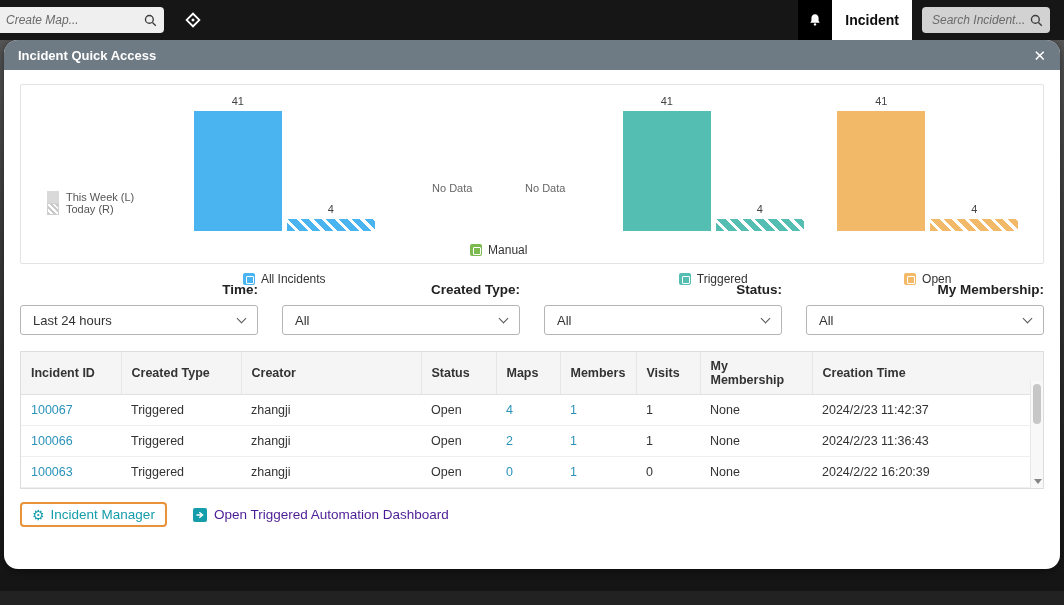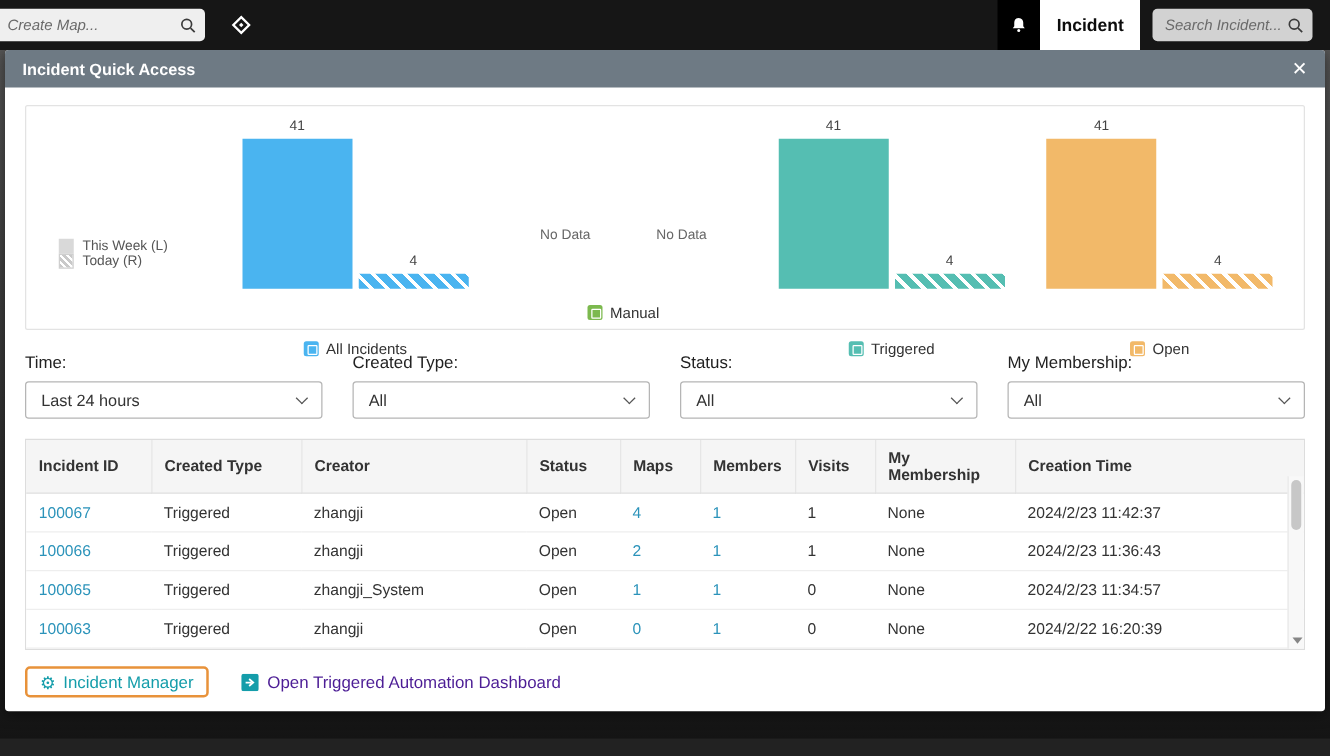--- a/index.html
+++ b/index.html
@@ -16,21 +16,21 @@
   .logo-wrap { margin-left:20px; display:flex; align-items:center; }
   .spacer { flex:1; }
   .incident-btn { display:flex; align-items:stretch; height:40px; cursor:pointer; }
   .bell-wrap { width:34px; background:#000; display:flex; align-items:center; justify-content:center; }
   .incident-label { background:#ffffff; color:#0d0d0d; font-size:14px; font-weight:700; display:flex; align-items:center; padding:0 13px; }
   .incident-search { background:#d2d2d2; width:128px; margin:0 14px 0 10px; }
   .mag-icon { width:15px; height:15px; flex:none; }
 
   
   .modal { position:absolute; left:4px; right:4px; top:40px; bottom:22px; background:#fff;
-           border-radius:3px; overflow:hidden; z-index:2; box-shadow:0 2px 10px rgba(0,0,0,.5); }
+           border-radius:14px; overflow:hidden; z-index:2; box-shadow:0 2px 10px rgba(0,0,0,.5); }
   .modal-header { height:30px; background:#6e7a84; color:#fff; display:flex; align-items:center;
                   justify-content:space-between; padding:0 14px; }
   .modal-title { font-size:13px; font-weight:700; }
   .modal-close { color:#fff; font-size:15px; cursor:pointer; line-height:1; }
   .modal-body { padding:14px 16px 10px 16px; }
 
   
   .chart-panel { border:1px solid #e3e3e3; border-radius:2px; height:180px; display:flex; padding:10px 8px 6px 8px; }
   .chart-legend { width:148px; display:flex; flex-direction:column; justify-content:flex-end;
                   padding:0 0 42px 18px; gap:0; }
@@ -45,21 +45,21 @@
   .bar-value { font-size:11px; color:#444; margin-bottom:4px; }
   .bar { width:100%; }
   .no-data { font-size:11px; color:#666; margin-bottom:8px; }
   .group-label { display:flex; align-items:center; gap:6px; margin-top:9px; font-size:12px; color:#333; }
   .group-icon { width:12px; height:12px; border-radius:2px; position:relative; flex:none; }
   .group-icon::after { content:""; position:absolute; left:3px; top:3px; width:6px; height:6px;
                        border:1px solid #fff; border-radius:1px; }
 
   
   .filters { display:grid; grid-template-columns:repeat(4,1fr); gap:24px; margin-top:18px; }
-  .filter-label { font-size:13.5px; font-weight:400; color:#222; margin-bottom:8px; }
+  .filter-label { font-size:13.5px; font-weight:700; color:#222; margin-bottom:8px;text-align:right; }
   .select { height:30px; border:1px solid #b5b5b5; border-radius:3px; display:flex; align-items:center;
             justify-content:space-between; padding:0 12px; font-size:13px; color:#333; cursor:pointer; background:#fff; }
   .chevron { width:7px; height:7px; border-right:1.6px solid #555; border-bottom:1.6px solid #555;
              transform:rotate(45deg); margin-top:-4px; }
 
   
   .table-wrap { position:relative; margin-top:16px; border:1px solid #ddd; }
   table { width:100%; border-collapse:collapse; table-layout:fixed; }
   th { background:#f5f5f5; font-size:12.5px; font-weight:600; color:#333; text-align:left;
        padding:7px 10px; border-right:1px solid #e6e6e6; border-bottom:1px solid #e0e0e0; }
@@ -279,31 +279,20 @@
               <td><span>Triggered</span></td>
               <td><span>zhangji</span></td>
               <td><span>Open</span></td>
               <td><a class="link">2</a></td>
               <td><a class="link">1</a></td>
               <td><span>1</span></td>
               <td><span>None</span></td>
               <td><span>2024/2/23 11:36:43</span></td>
             </tr>
             <tr>
-              <td><a class="link">100065</a></td>
-              <td><span>Triggered</span></td>
-              <td><span>zhangji_System</span></td>
-              <td><span>Open</span></td>
-              <td><a class="link">1</a></td>
-              <td><a class="link">1</a></td>
-              <td><span>0</span></td>
-              <td><span>None</span></td>
-              <td><span>2024/2/23 11:34:57</span></td>
-            </tr>
-            <tr>
               <td><a class="link">100063</a></td>
               <td><span>Triggered</span></td>
               <td><span>zhangji</span></td>
               <td><span>Open</span></td>
               <td><a class="link">0</a></td>
               <td><a class="link">1</a></td>
               <td><span>0</span></td>
               <td><span>None</span></td>
               <td><span>2024/2/22 16:20:39</span></td>
             </tr>

